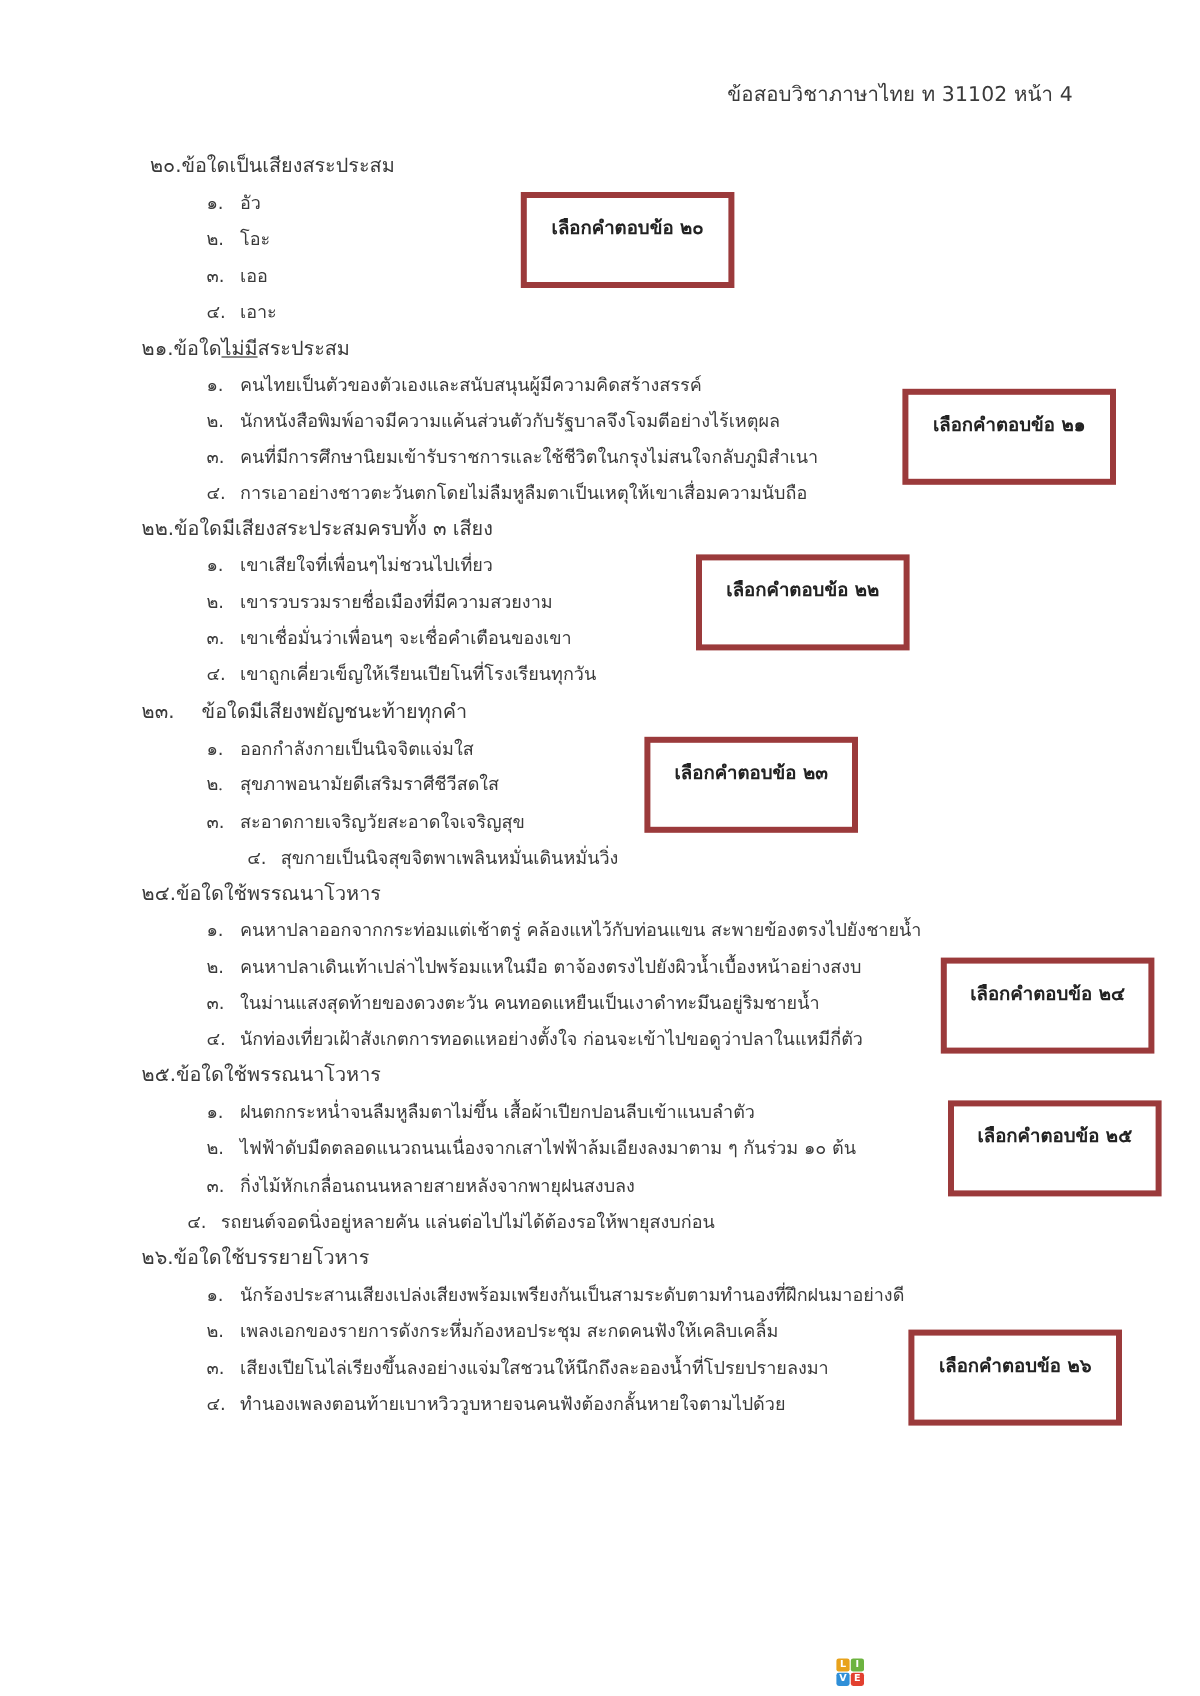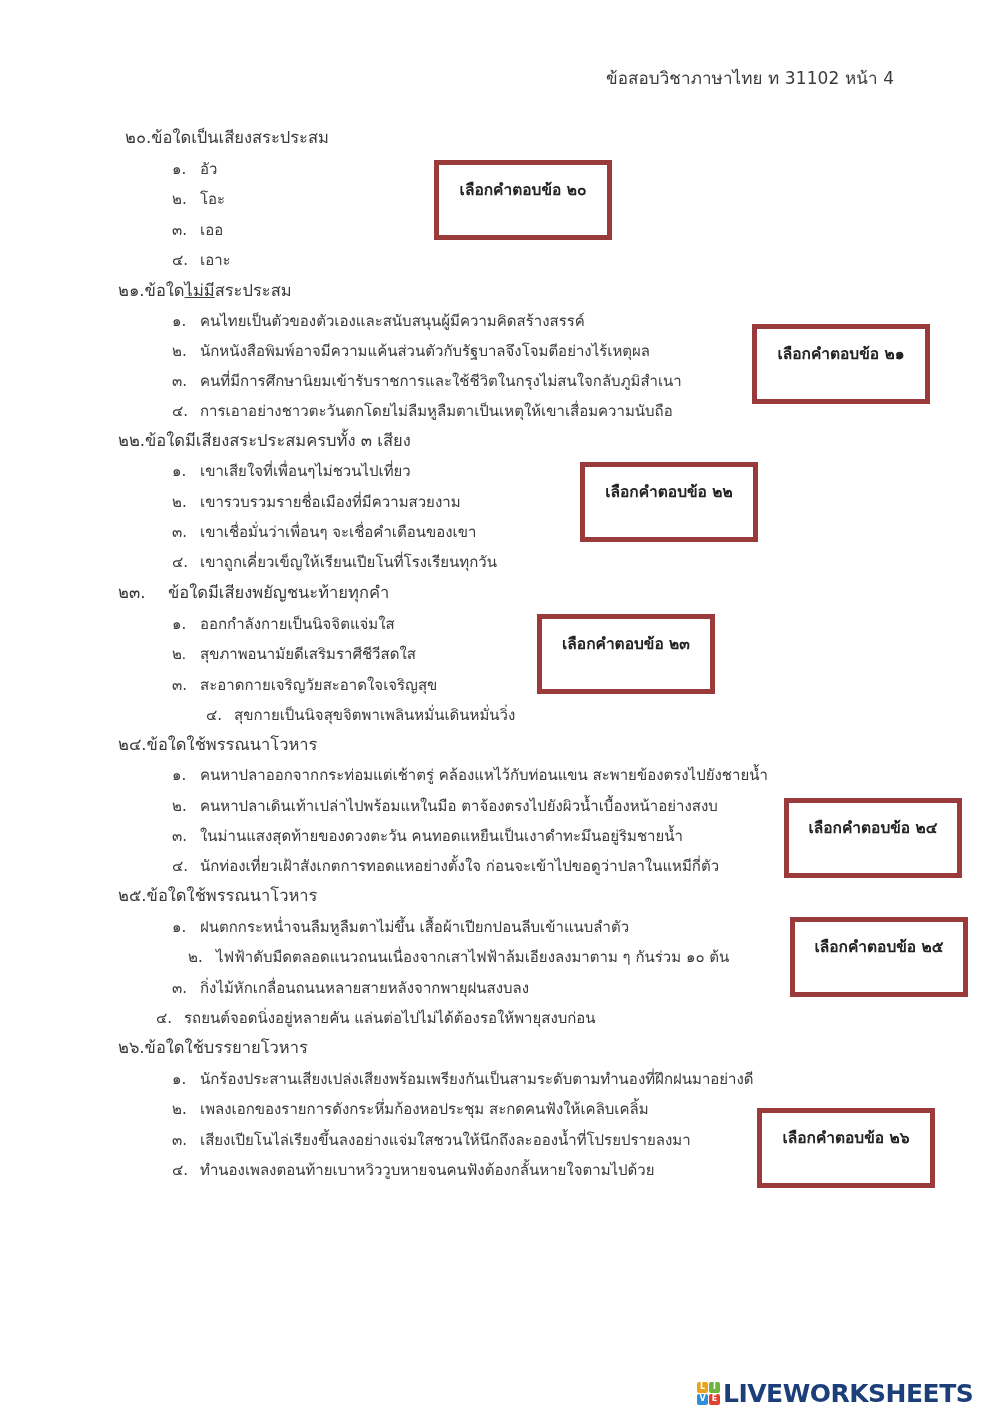--- a/index.html
+++ b/index.html
@@ -162,21 +162,21 @@
 <div class="choice" style="left:172px; top:824px;"><span class="num">๓.</span><span class="txt">ในม่านแสงสุดท้ายของดวงตะวัน คนทอดแหยืนเป็นเงาดำทะมึนอยู่ริมชายน้ำ</span></div>
 <div class="choice" style="left:172px; top:854px;"><span class="num">๔.</span><span class="txt">นักท่องเที่ยวเฝ้าสังเกตการทอดแหอย่างตั้งใจ ก่อนจะเข้าไปขอดูว่าปลาในแหมีกี่ตัว</span></div>
 <div class="answer-box" style="left:784px; top:798px;">
   <div class="label">เลือกคำตอบข้อ ๒๔</div>
 </div>
 
 <div class="question-title" style="left:118px; top:884px;">
   <span>๒๕.</span><span>ข้อใดใช้พรรณนาโวหาร</span>
 </div>
 <div class="choice" style="left:172px; top:915px;"><span class="num">๑.</span><span class="txt">ฝนตกกระหน่ำจนลืมหูลืมตาไม่ขึ้น เสื้อผ้าเปียกปอนลีบเข้าแนบลำตัว</span></div>
-<div class="choice" style="left:172px; top:945px;margin-left:16px;"><span class="num">๒.</span><span class="txt">ไฟฟ้าดับมืดตลอดแนวถนนเนื่องจากเสาไฟฟ้าล้มเอียงลงมาตาม ๆ กันร่วม ๑๐ ต้น</span></div>
+<div class="choice" style="left:172px; top:945px;"><span class="num">๒.</span><span class="txt">ไฟฟ้าดับมืดตลอดแนวถนนเนื่องจากเสาไฟฟ้าล้มเอียงลงมาตาม ๆ กันร่วม ๑๐ ต้น</span></div>
 <div class="choice" style="left:172px; top:976px;"><span class="num">๓.</span><span class="txt">กิ่งไม้หักเกลื่อนถนนหลายสายหลังจากพายุฝนสงบลง</span></div>
 <div class="choice" style="left:156px; top:1006px;"><span class="num">๔.</span><span class="txt">รถยนต์จอดนิ่งอยู่หลายคัน แล่นต่อไปไม่ได้ต้องรอให้พายุสงบก่อน</span></div>
 <div class="answer-box" style="left:790px; top:917px;padding-left:24px;">
   <div class="label">เลือกคำตอบข้อ ๒๕</div>
 </div>
 
 <div class="question-title" style="left:118px; top:1036px;">
   <span>๒๖.</span><span>ข้อใดใช้บรรยายโวหาร</span>
 </div>
 <div class="choice" style="left:172px; top:1067px;"><span class="num">๑.</span><span class="txt">นักร้องประสานเสียงเปล่งเสียงพร้อมเพรียงกันเป็นสามระดับตามทำนองที่ฝึกฝนมาอย่างดี</span></div>
@@ -187,14 +187,13 @@
   <div class="label">เลือกคำตอบข้อ ๒๖</div>
 </div>
 
 <div class="logo">
   <div class="logo-tiles">
     <div class="tile" style="background:#e8a21c;">L</div>
     <div class="tile" style="background:#6cb33f;">I</div>
     <div class="tile" style="background:#2f8fd8;">V</div>
     <div class="tile" style="background:#e2402f;">E</div>
   </div>
-  <span class="logo-text">LIVEWORKSHEETS</span>
 </div>
 
 </body></html>

